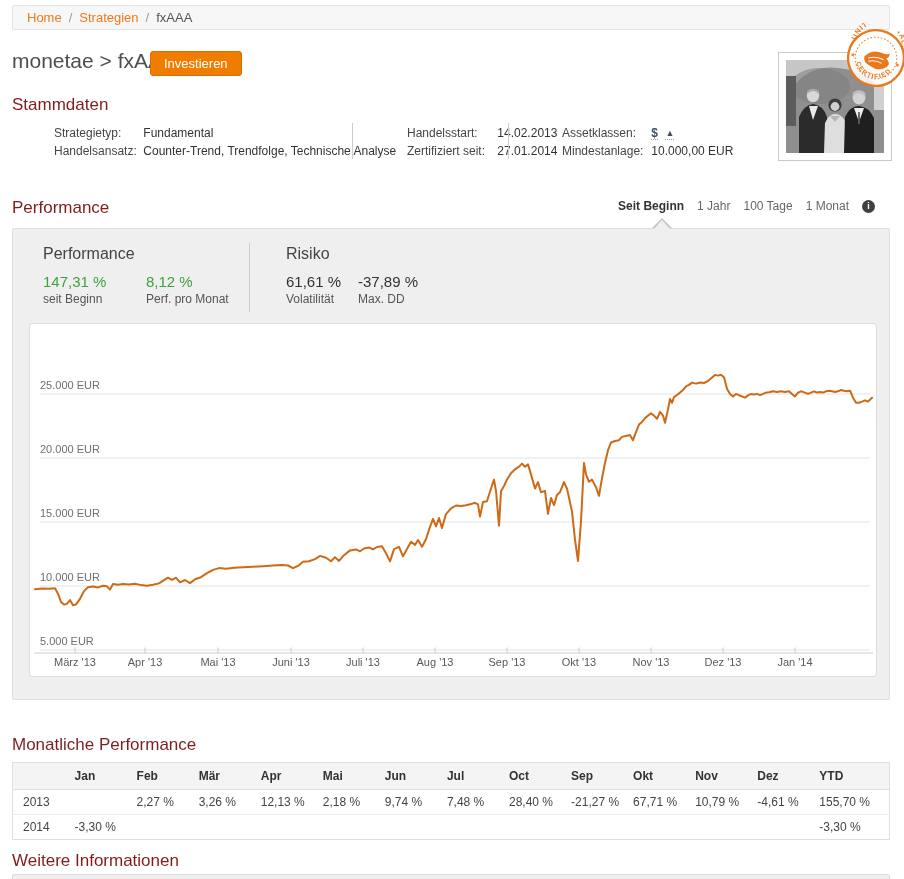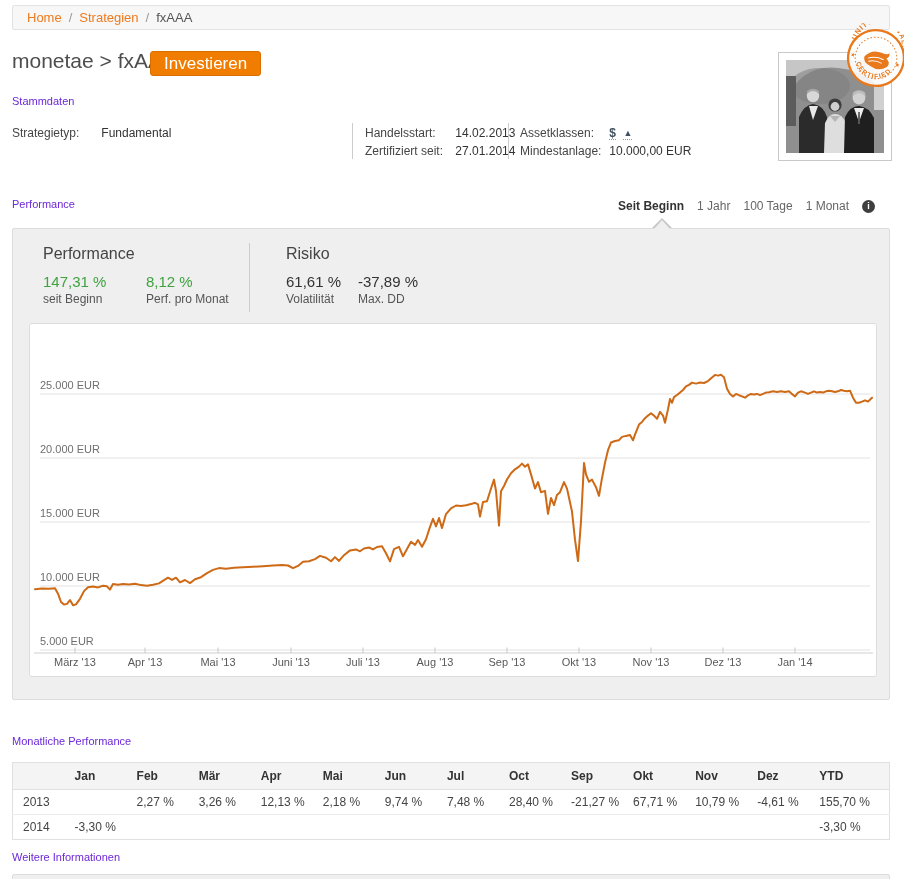--- a/index.html
+++ b/index.html
@@ -12,38 +12,38 @@
   .crumbbar { left:12px; top:5px; width:878px; height:25px; background:#f7f7f7;
     border:1px solid #e3e3e3; border-radius:2px; line-height:23px; padding-left:14px;
     font-size:13px; color:#777; }
   .crumbbar a { color:#ee7a1e; text-decoration:none; cursor:pointer; }
   .crumb-sep { margin:0 7px; color:#999; }
   .crumb-cur { color:#555; }
 
   
   .page-title { left:12px; top:49px; font-size:21px; color:#4e4e4e; }
   .invest-btn { left:150px; top:51px; height:25px; padding:0 13px; background:#f07d00;
-    border:1px solid #db6e00; border-radius:3px; color:#fff; font-size:17px;
+    border:1px solid #db6e00; border-radius:3px; color:#fff; font-size:13px;
     line-height:23px; cursor:pointer; font-family:inherit; }
 
   
   .photo-frame { left:778px; top:52px; width:114px; height:109px; background:#fff;
     border:1px solid #c9c9c9; padding:7px; }
   .seal { left:845px; top:27px; width:62px; height:62px; transform:rotate(13deg); }
 
   
-  .sec-h { font-size:11px; color:#6d28d9; }
+  .sec-h { font-size:17px; color:#7f1d1d; }
   .h-stamm { left:12px; top:95px; }
   .h-perf  { left:12px; top:198px; }
   .h-month { left:12px; top:735px; }
   .h-more  { left:12px; top:851px; }
 
   
   .sd-field { position:absolute; font-size:12px; color:#454545; line-height:18px; white-space:nowrap; }
-  .sd-label { display:inline-block; }
+  .sd-label { display:inline-block;margin-left:42px; }
   .sd-value { color:#333; }
   .sd-vline { position:absolute; width:1px; background:#ccc; top:123px; height:36px; }
   .asset-ic { color:#41505e; border-bottom:1px dotted #9a9a9a; font-weight:bold;
     font-size:12px; margin-right:4px; line-height:12px; display:inline-block; }
   .asset-ic.mt { font-size:9px; vertical-align:1px; }
 
   
   .ranges { top:199px; right:29px; display:flex; align-items:center; gap:13px;
     font-size:12px; color:#666; }
   .range { cursor:pointer; }
@@ -134,20 +134,24 @@
     <text x="52.5" y="36" font-size="6" fill="#e8791c">★</text>
     <path d="M20 33 Q26 23.5 37 25.5 Q43 26.5 44.5 24 Q46 28 42.5 30 Q48.5 34 45 38.5 Q37.5 45.5 28.5 41.5 Q19.5 39.5 20 33 Z" fill="#e8791c"></path>
     <path d="M24 34 Q31 30 40 32 M25 37 Q32 34 39 36" stroke="#fff" stroke-width="1" fill="none"></path>
   </svg>
 
   <div class="abs sec-h h-stamm">Stammdaten</div>
 
   <div class="sd-field" style="left:12px; top:124px;">
     <span class="sd-label" style="width:86px;">Strategietyp:</span>
     <span class="sd-value">Fundamental</span>
+  </div>
+  <div class="sd-field" style="left:12px; top:142px;">
+    <span class="sd-label" style="width:86px;">Handelsansatz:</span>
+    <span class="sd-value">Counter-Trend, Trendfolge, Technische Analyse</span>
   </div>
   <div class="sd-vline" style="left:352px;"></div>
   <div class="sd-field" style="left:365px; top:124px;">
     <span class="sd-label" style="width:87px;">Handelsstart:</span>
     <span class="sd-value">14.02.2013</span>
   </div>
   <div class="sd-field" style="left:365px; top:142px;">
     <span class="sd-label" style="width:87px;">Zertifiziert seit:</span>
     <span class="sd-value">27.01.2014</span>
   </div>

